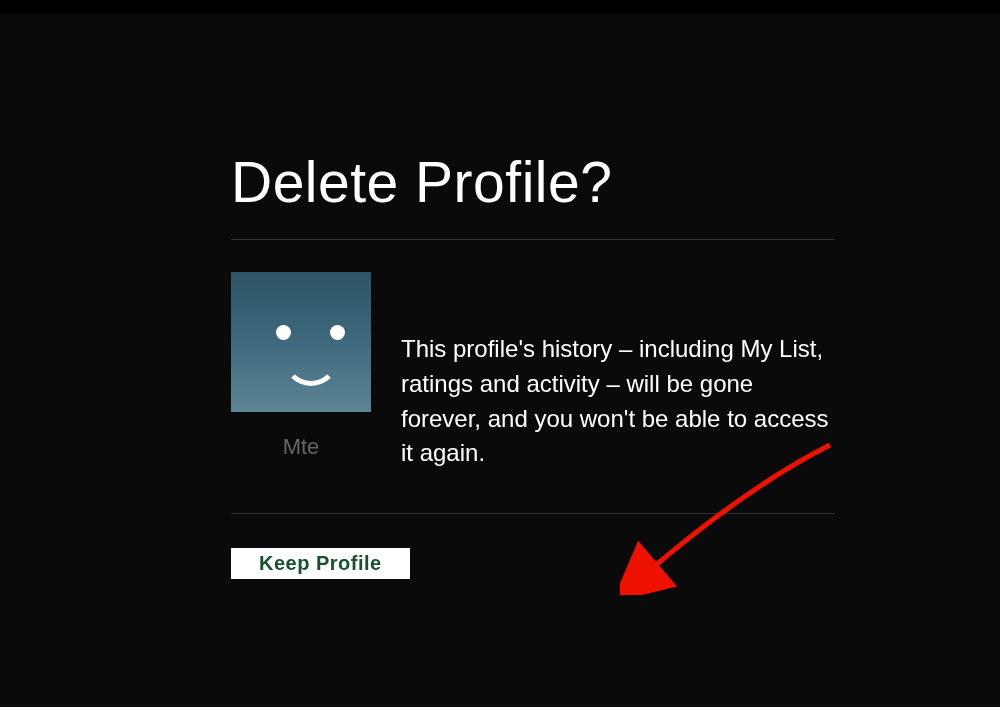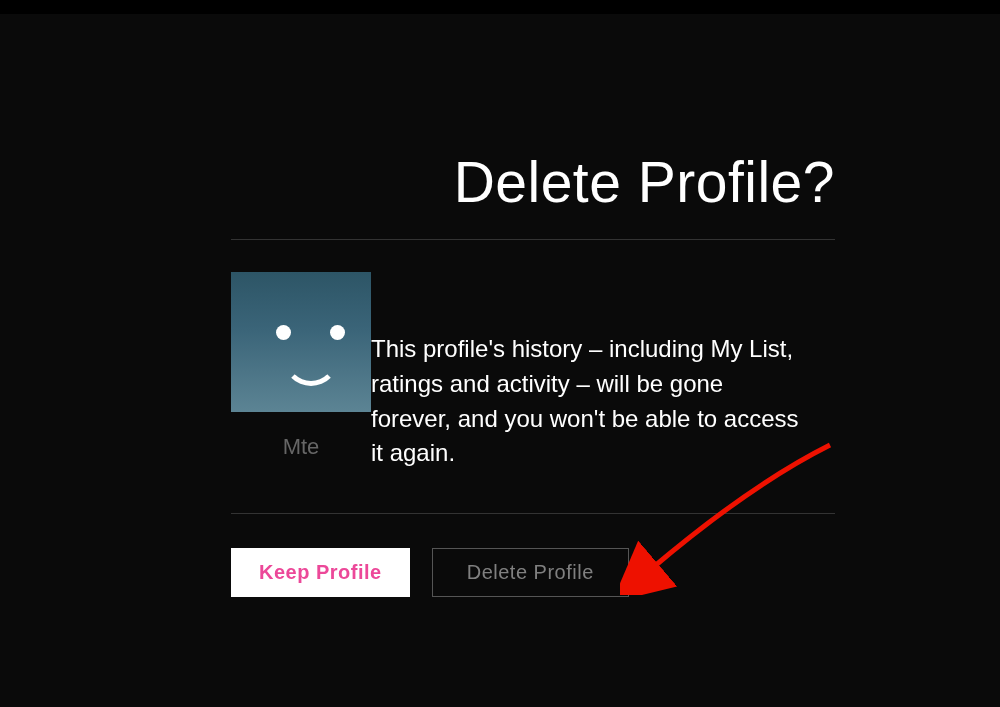--- a/index.html
+++ b/index.html
@@ -23,37 +23,37 @@
     .container {
       padding: 135px 0 0 231px;
       width: 835px;
     }
     .title {
       color: #ffffff;
       font-size: 57px;
       font-weight: 500;
       letter-spacing: 0.5px;
       padding-bottom: 24px;
-      text-align: right;
     }
     .divider {
       border: none;
       border-top: 1px solid #333333;
       margin: 0;
     }
     .profile-section {
       display: flex;
       align-items: flex-start;
       padding-top: 32px;
       padding-bottom: 42px;
     }
     .profile-block {
       display: flex;
       flex-direction: column;
       align-items: center;
+      margin-right: 30px;
     }
     .avatar {
       width: 140px;
       height: 140px;
       background: linear-gradient(180deg, #2d5566 0%, #3a6478 40%, #5c8494 100%);
       position: relative;
     }
     .avatar .eye-left {
       position: absolute;
       width: 15px;
@@ -106,21 +106,21 @@
     .btn {
       padding: 12px 30px;
       font-size: 20px;
       font-weight: 500;
       cursor: pointer;
       font-family: inherit;
       letter-spacing: 0.5px;
     }
     .btn-keep {
       background: #ffffff;
-      color: #ec4899;
+      color: #14532d;
       border: none;
       font-weight: 700;
       padding: 4px 28px;
     }
     .btn-delete {
       background: transparent;
       color: #808080;
       border: 1px solid #555555;
       padding: 12px 34px;
       font-weight: 400;
@@ -150,21 +150,20 @@
       </div>
       <div class="profile-name">Mte</div>
     </div>
     <div class="description">This profile's history – including My List, ratings and activity – will be gone forever, and you won't be able to access it again.</div>
   </div>
 
   <hr class="divider">
 
   <div class="button-row">
     <button class="btn btn-keep">Keep Profile</button>
-    <button class="btn btn-delete">Delete Profile</button>
   </div>
 </div>
 
 <svg class="annotation-arrow" width="230" height="160" viewBox="0 0 230 160">
   <defs>
     <marker id="arrowhead" markerWidth="12" markerHeight="12" refX="2" refY="6" orient="auto">
       <polygon points="0 0, 12 6, 0 12" fill="#ee1100"></polygon>
     </marker>
   </defs>
   <path d="M 210 10 Q 130 50, 30 135" stroke="#ee1100" stroke-width="5" fill="none" marker-end="url(#arrowhead)"></path>

